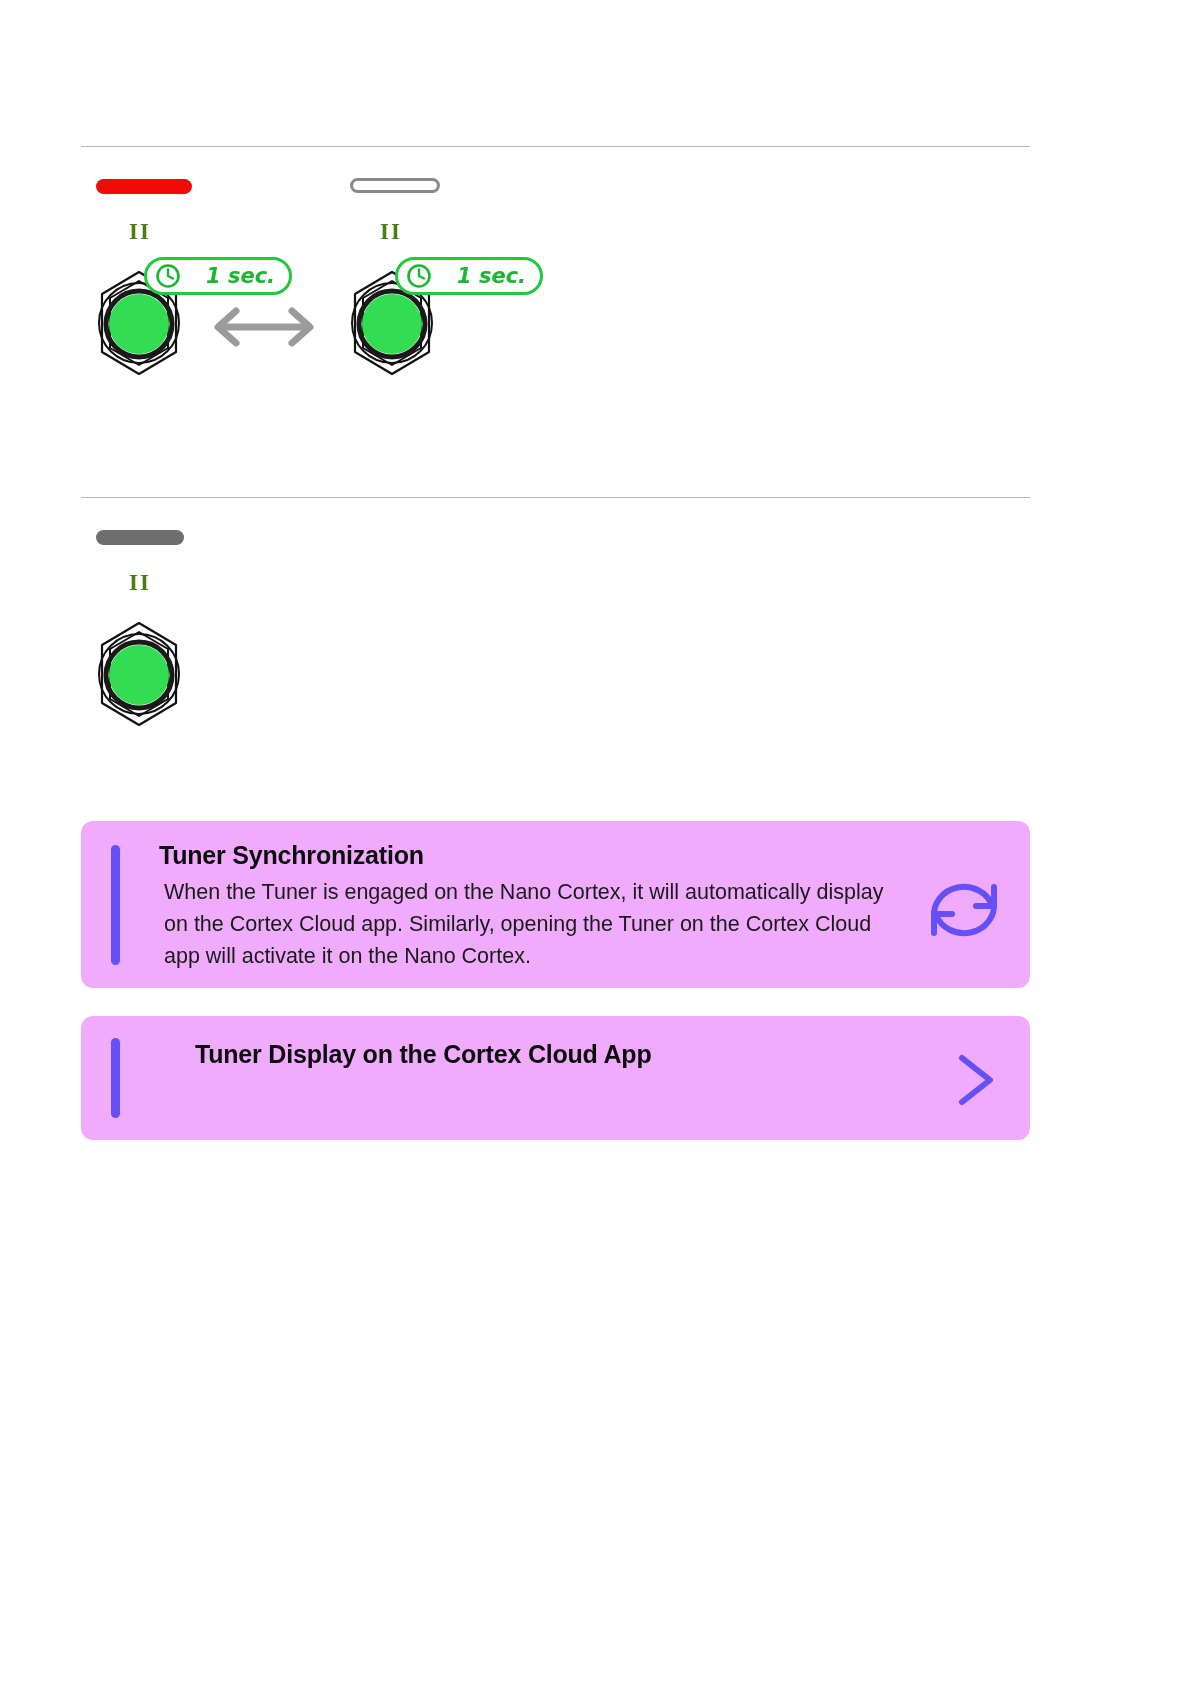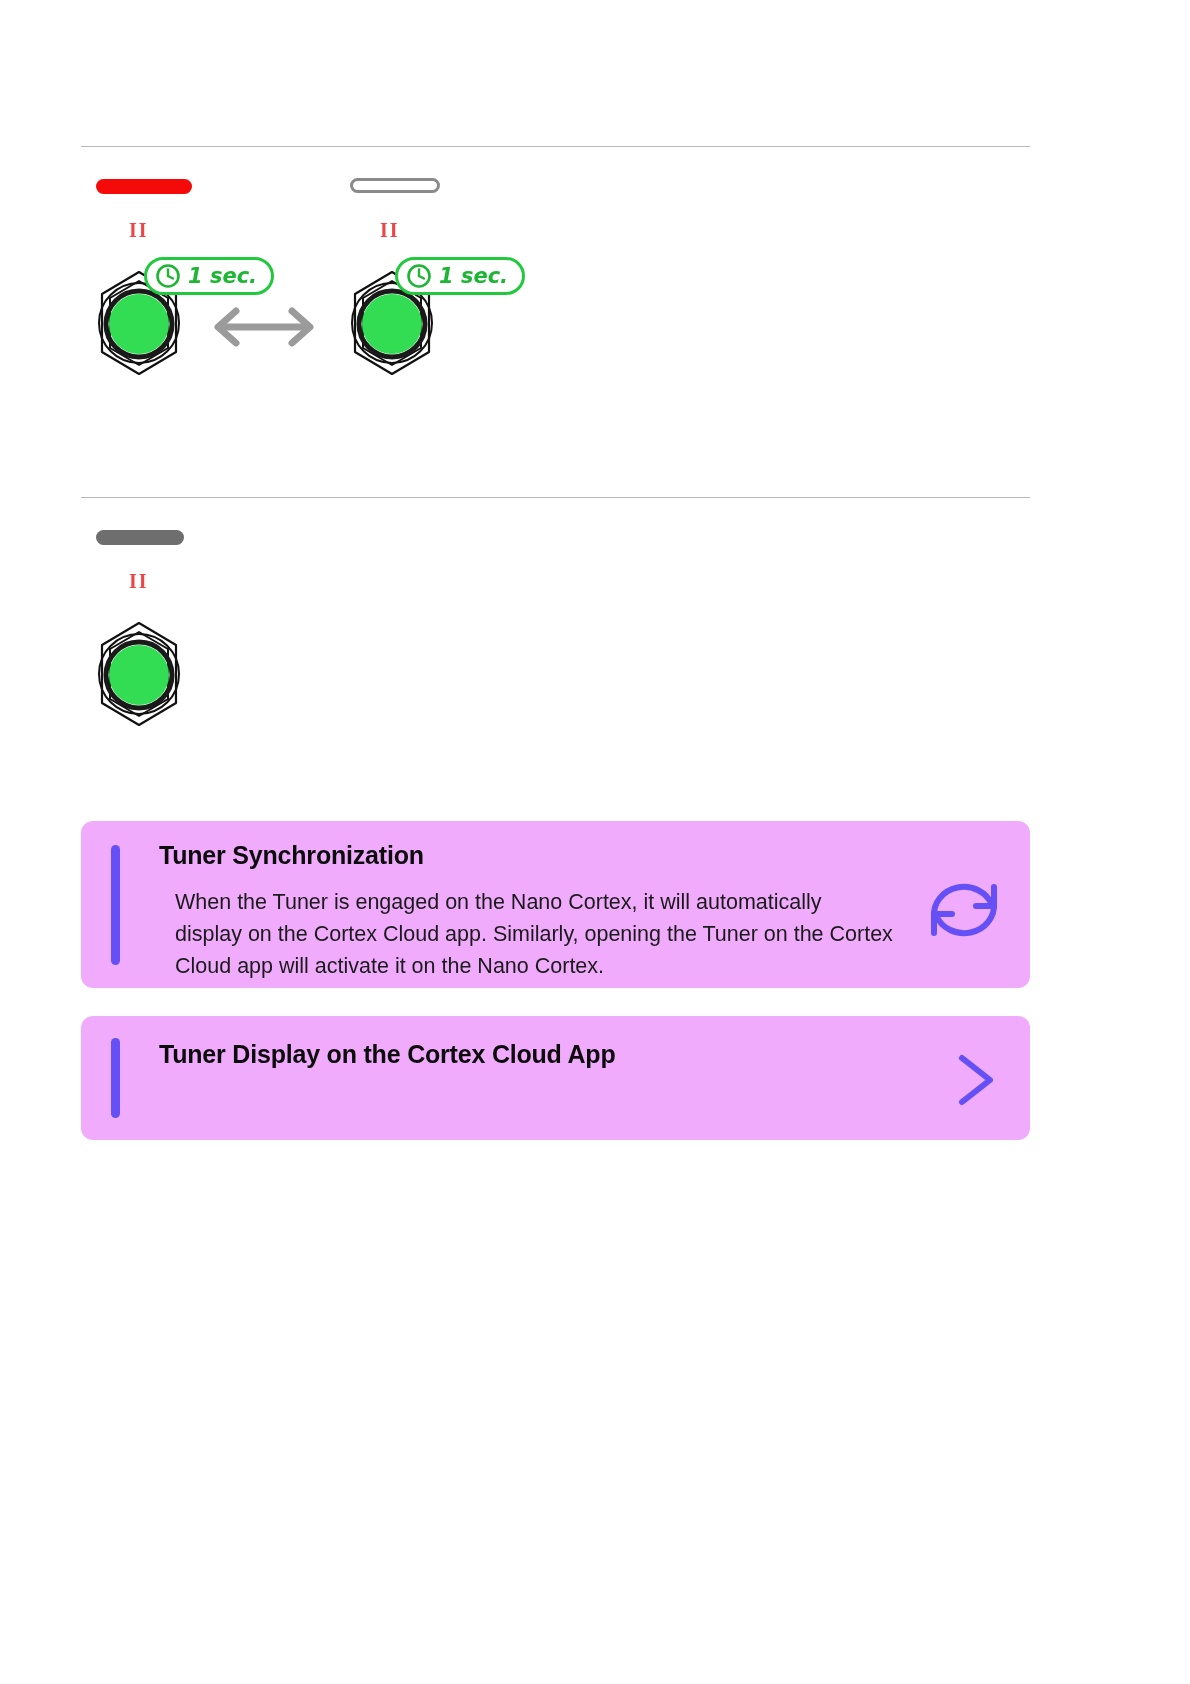--- a/index.html
+++ b/index.html
@@ -39,23 +39,23 @@
 
   #led-red    { left: 96px;  top: 179px; width: 96px; }
   #led-hollow { left: 350px; top: 178px; width: 90px; }
   #led-grey   { left: 96px;  top: 530px; width: 88px; }
 
   
   .switch-label {
     position: absolute;
     font-family: "Liberation Serif", serif;
     font-weight: 700;
-    font-size: 20px;
+    font-size: 23px;
     letter-spacing: 2px;
-    color: #ef4444;
+    color: #4d7c0f;
     user-select: none;
   }
   #label-1 { left: 129px; top: 219px; }
   #label-2 { left: 380px; top: 219px; }
   #label-3 { left: 129px; top: 570px; }
 
   
   .footswitch {
     position: absolute;
     width: 110px;
@@ -63,21 +63,21 @@
   }
   #footswitch-1 { left: 84px;  top: 268px; }
   #footswitch-2 { left: 337px; top: 268px; }
   #footswitch-3 { left: 84px;  top: 619px; }
 
   
   .sec-badge {
     position: absolute;
     display: flex;
     align-items: center;
-    gap: 7px;
+    gap: 25px;
     height: 38px;
     padding: 0 14px 0 8px;
     border: 3px solid #22c93f;
     border-radius: 20px;
     background: #ffffff;
     box-sizing: border-box;
   }
   .sec-badge .sec-text {
     font-family: "DejaVu Sans", sans-serif;
     font-style: italic;
@@ -132,24 +132,24 @@
     font-size: 25px;
     color: #0c0c0c;
     letter-spacing: -0.2px;
     margin: 0 0 6px 0;
   }
   .panel-text {
     font-family: "Liberation Sans", sans-serif;
     font-size: 21.5px;
     line-height: 32px;
     color: #1a1a1a;
-    margin: 16px;
+    margin: 5px;
   }
   #panel-link .panel-body { top: 24px; }
-  #panel-link .panel-title { margin-bottom: 10px; }
+  #panel-link .panel-title { margin-bottom: 10px; margin-left: 36px; }
 
   .panel-icon {
     position: absolute;
     display: block;
   }
   #sync-icon-wrap    { right: 20px; top: 48px;  width: 92px; height: 80px; }
   #chevron-icon-wrap { right: 28px; top: 34px;  width: 56px; height: 60px; }
 </style>
 </head>
 <body>

